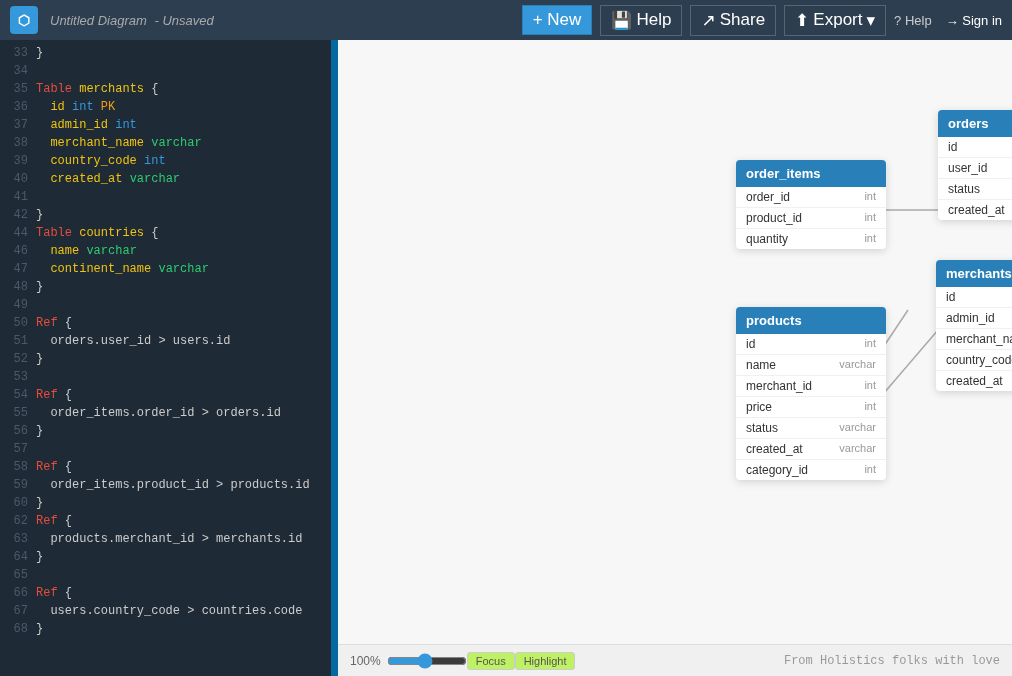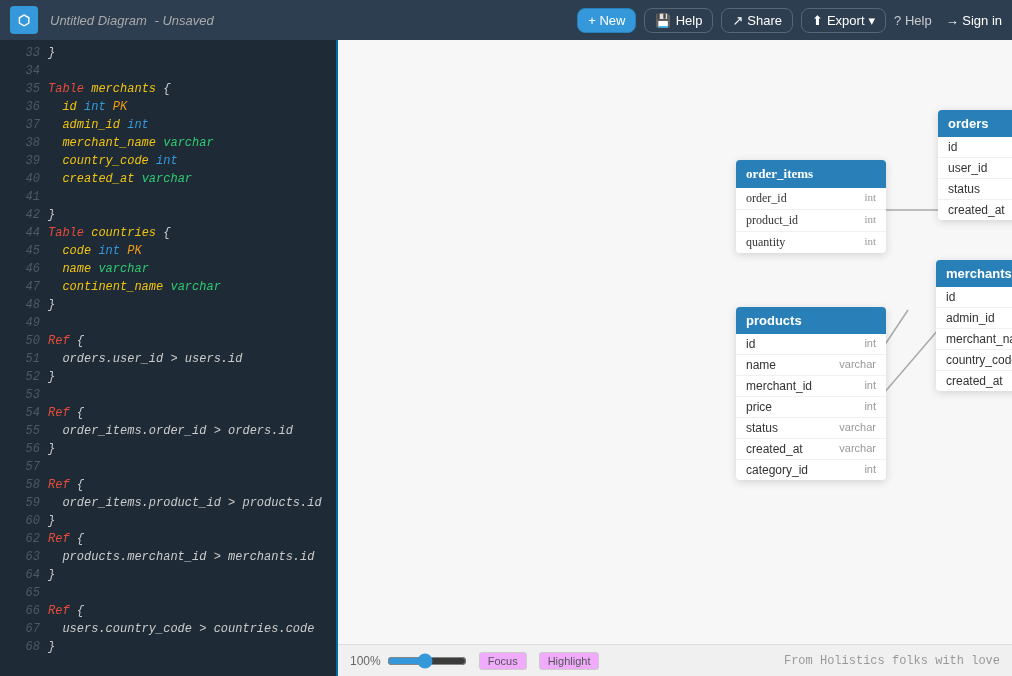--- a/index.html
+++ b/index.html
@@ -8,39 +8,38 @@
     
     .header {
       display: flex; align-items: center; height: 40px;
       background: #2c3e50; color: white; padding: 0 10px; gap: 8px;
     }
     .header-logo { width: 28px; height: 28px; background: #3498db; border-radius: 4px; display: flex; align-items: center; justify-content: center; font-weight: bold; font-size: 14px; }
     .header-title { font-size: 13px; color: #ccc; flex: 1; }
     .header-title span { color: #aaa; font-style: italic; margin-left: 4px; }
     .header-btn {
       display: flex; align-items: center; gap: 4px;
-      padding: 4px 10px; border-radius: 8px; font-size: 13px; cursor: pointer;
+      padding: 4px 10px; border-radius: 0; font-size: 17px; cursor: pointer;
       border: 1px solid rgba(255,255,255,0.2); background: transparent; color: white;
     }
     .header-btn.new { background: #3498db; border-color: #2980b9; }
     .header-right { display: flex; align-items: center; gap: 14px; margin-left: auto; }
     .header-right .help-btn { color: #ccc; font-size: 13px; cursor: pointer; }
     .header-right .signin-btn { color: white; font-size: 13px; cursor: pointer; }
 
     
     .main { display: flex; height: calc(676px - 40px); }
 
     
     .code-panel {
       width: 338px; min-width: 338px;
       background: #1e2a35; color: #ccc;
       font-family: 'Courier New', monospace; font-size: 12px;
-      overflow-y: auto; padding: 4px 12px;
-      border-right: 2px solid #0369a1;
-      font-style: italic;
+      overflow-y: auto; padding: 4px 0;
+      border-right: 7px solid #0369a1;
     }
     .code-line { display: flex; padding: 0 8px; line-height: 18px; }
     .line-num { color: #4a5a6a; min-width: 28px; text-align: right; padding-right: 8px; user-select: none; }
     .code-content { white-space: pre; }
     .kw-table { color: #e74c3c; }
     .kw-ref { color: #e74c3c; }
     .kw-int { color: #3498db; }
     .kw-varchar { color: #2ecc71; }
     .kw-pk { color: #f39c12; }
     .kw-name { color: #f1c40f; }
@@ -70,28 +69,28 @@
     .db-table-row .col-name { color: #333; }
     .db-table-row .col-type { color: #999; font-size: 11px; }
 
     
     .connectors { position: absolute; top: 0; left: 0; width: 100%; height: 100%; pointer-events: none; }
 
     
     .canvas-footer {
       position: absolute; bottom: 0; left: 0; right: 0;
       height: 32px; background: #f0f0f0; border-top: 1px solid #ddd;
-      display: flex; align-items: center; padding: 0 12px; font-size: 12px; color: #666; gap: 12px;
+      display: flex; align-items: center; padding: 0 12px; font-size: 12px; color: #666;
     }
     .zoom-controls { display: flex; align-items: center; gap: 6px; }
     .zoom-slider { width: 80px; accent-color: #3498db; }
     .footer-right { margin-left: auto; color: #999; font-family: Liberation Mono, monospace; }
     .focus-btn, .highlight-btn {
       padding: 2px 8px; border-radius: 3px; border: 1px solid #ccc;
-      background: #f0abfc; cursor: pointer; font-size: 11px; color: #555;
+      background: #bef264; cursor: pointer; font-size: 11px; color: #555;
     }
   </style>
 </head>
 <body>
 
 <div class="header">
   <div class="header-logo">⬡</div>
   <div class="header-title">
     <span>Untitled Diagram</span>
     <span>- Unsaved</span>
@@ -160,24 +159,20 @@
       </div>
     <div class="code-line">
         <span class="line-num">42</span>
         <span class="code-content">}</span>
       </div>
     <div class="code-line">
         <span class="line-num">44</span>
         <span class="code-content"><span class="kw-table">Table</span> <span class="kw-name">countries</span> {</span>
       </div>
     <div class="code-line">
-        <span class="line-num">45</span>
-        <span class="code-content">  <span class="kw-name">code</span> <span class="kw-int">int</span> <span class="kw-pk">PK</span></span>
-      </div>
-    <div class="code-line">
         <span class="line-num">46</span>
         <span class="code-content">  <span class="kw-name">name</span> <span class="kw-varchar">varchar</span></span>
       </div>
     <div class="code-line">
         <span class="line-num">47</span>
         <span class="code-content">  <span class="kw-name">continent_name</span> <span class="kw-varchar">varchar</span></span>
       </div>
     <div class="code-line">
         <span class="line-num">48</span>
         <span class="code-content">}</span>
@@ -289,21 +284,21 @@
           <span class="col-name">user_id</span>
         </div>
       <div class="db-table-row">
           <span class="col-name">status</span>
         </div>
       <div class="db-table-row">
           <span class="col-name">created_at</span>
         </div>
     </div>
 
-    <div class="db-table" style="left: 398px; top: 120px; font-family: Liberation Serif, serif;">
+    <div class="db-table" style="left: 398px; top: 120px;">
       <div class="db-table-header blue">order_items</div>
       <div class="db-table-row">
           <span class="col-name">order_id</span>
           <span class="col-type">int</span>
         </div>
       <div class="db-table-row">
           <span class="col-name">product_id</span>
           <span class="col-type">int</span>
         </div>
       <div class="db-table-row">

